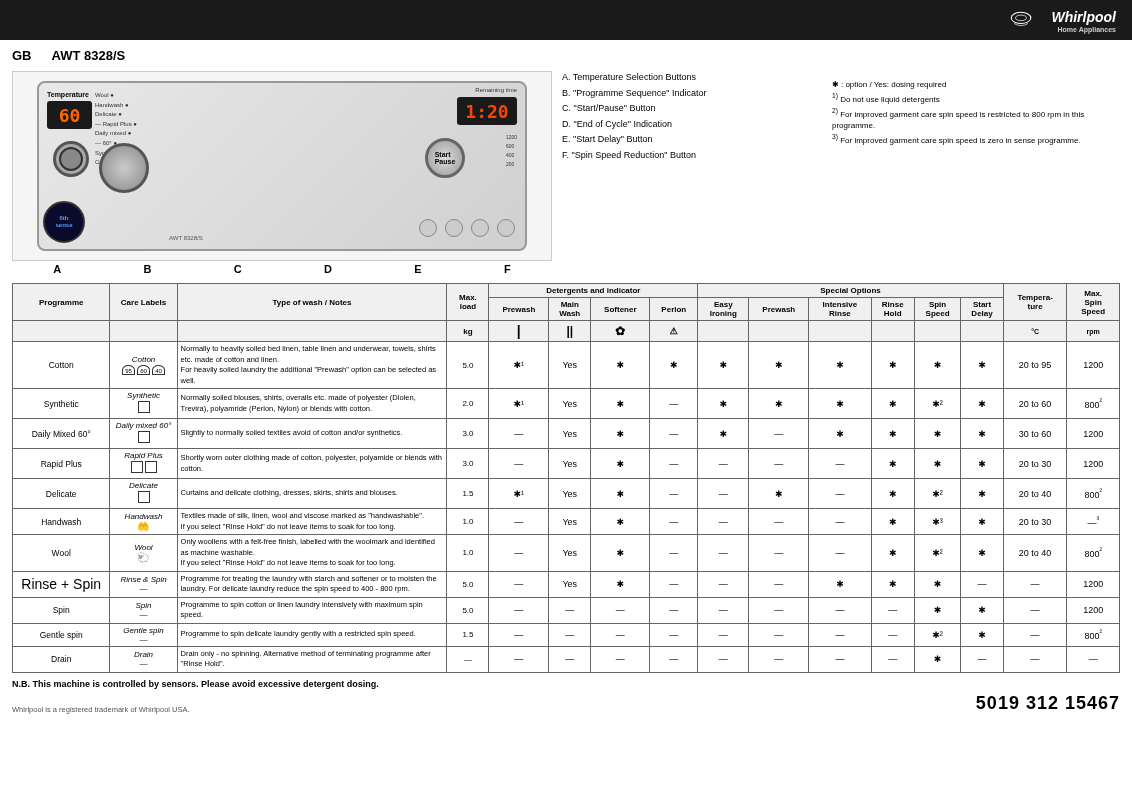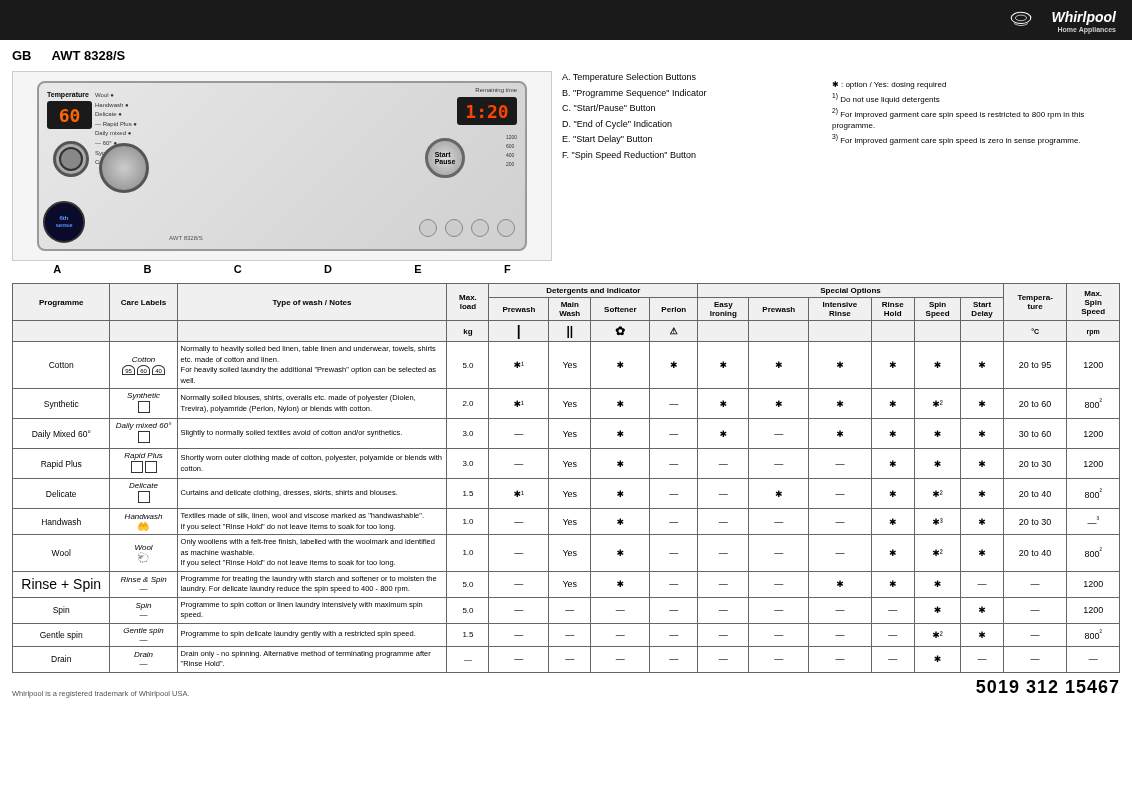--- a/index.html
+++ b/index.html
@@ -556,18 +556,19 @@
           <td style="font-size: 9px;">—</td>
           <td style="font-size: 9px;">—</td>
           <td style="font-size: 9px;">✱</td>
           <td style="font-size: 9px;">—</td>
           <td style="font-size: 9px;">—</td>
           <td style="font-size: 9px;">—</td>
         </tr>
       </tbody>
   </table>
 
+  <div class="bottom-note">N.B. This machine is controlled by sensors. Please avoid excessive detergent dosing.</div>
 
   <div class="footer-row">
     <div class="footer-trademark">Whirlpool is a registered trademark of Whirlpool USA.</div>
     <div class="footer-number">5019 312 15467</div>
   </div>
 </div>
 
 </body></html>

